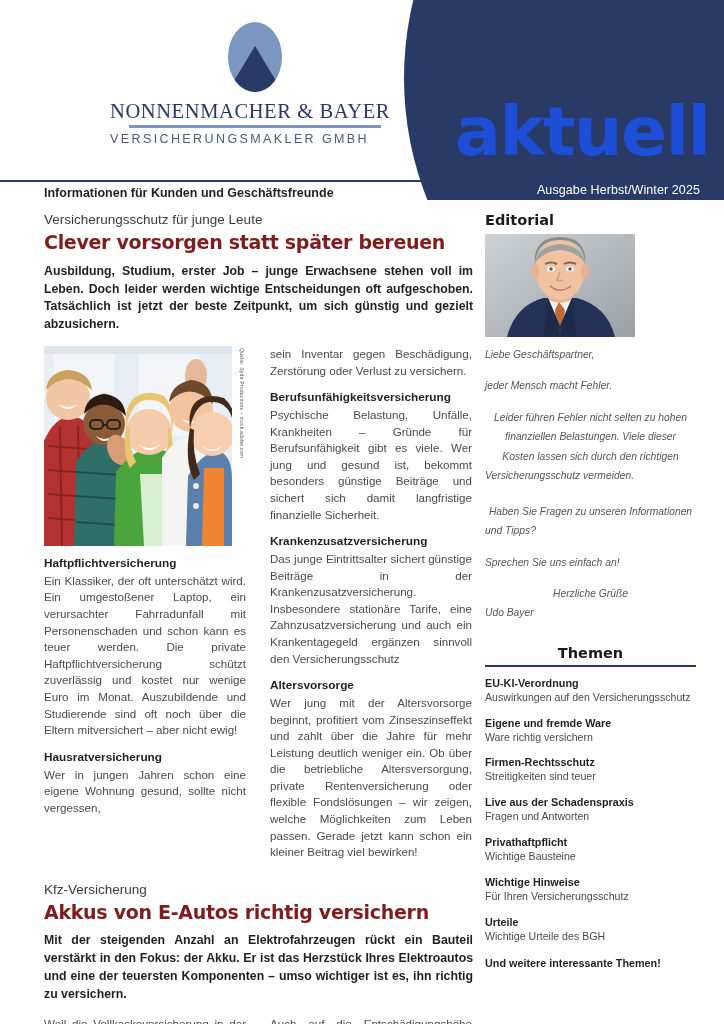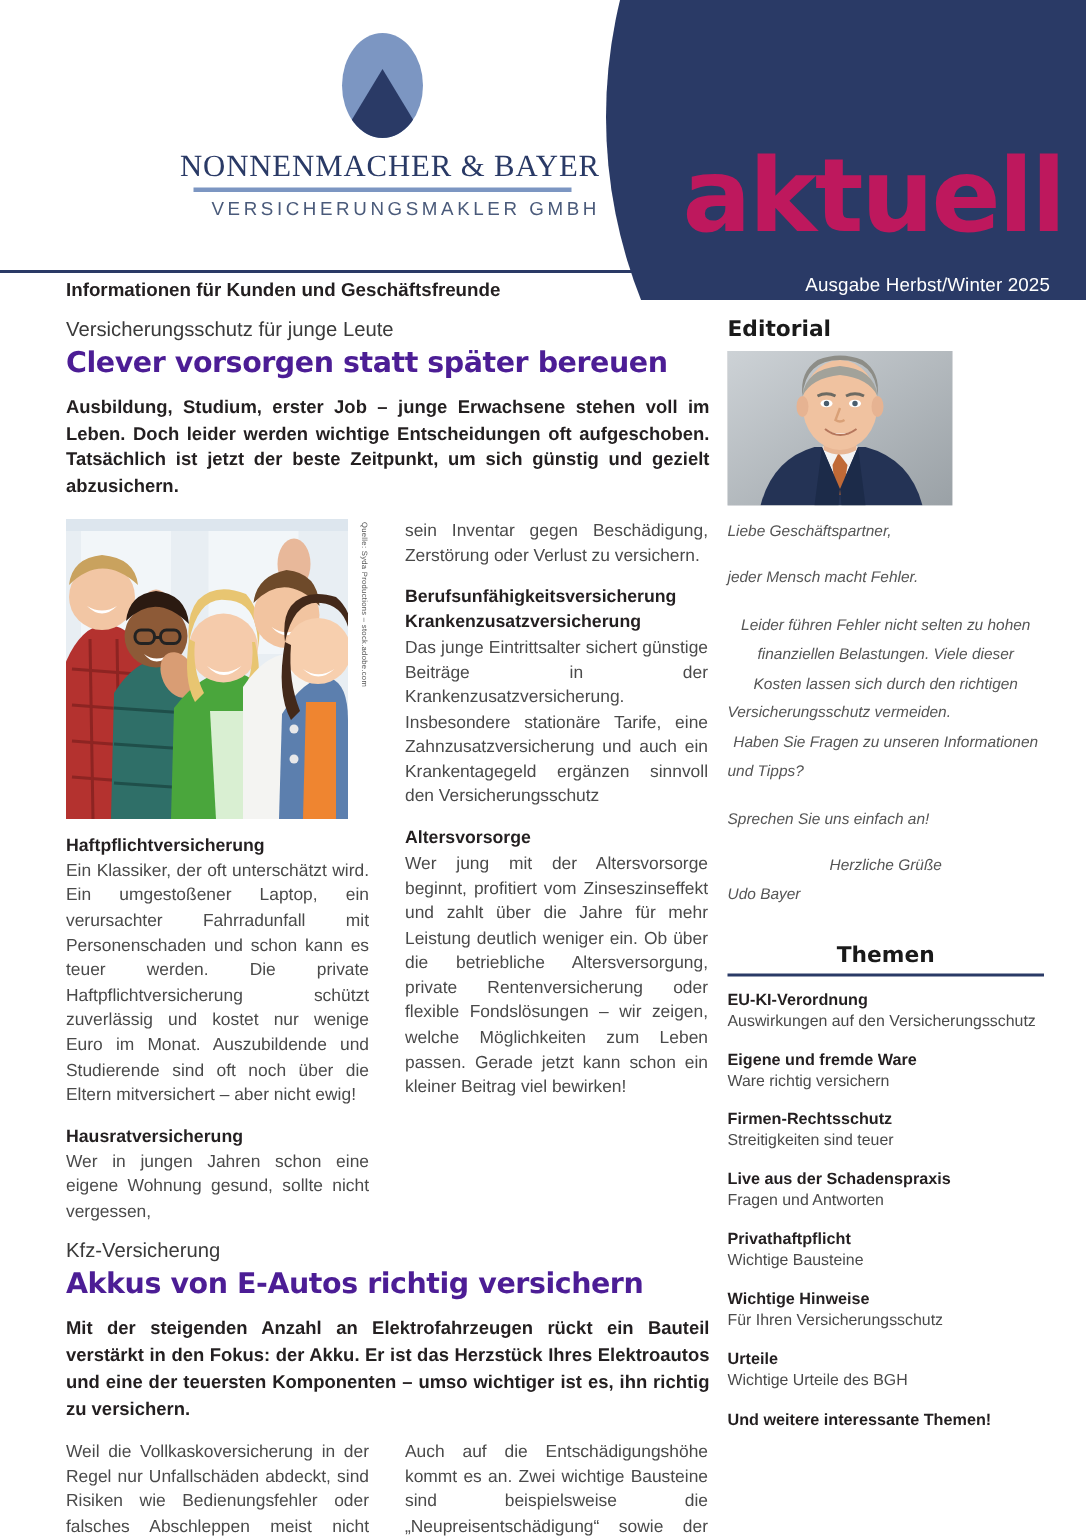--- a/index.html
+++ b/index.html
@@ -24,37 +24,37 @@
     z-index:1;
   }
   .banner-block{
     position:absolute;
     left:640px;top:-10px;width:120px;height:210px;
     background:#2a3a66;z-index:1;
   }
   .banner-text{
     position:absolute;z-index:3;
     left:455px;top:98px;
-    color:#be185d;
+    color:#1d4ed8;
     font-size:68px;
     font-weight:bold;
     letter-spacing:-1.5px;
     line-height:1;
     font-family:"DejaVu Sans", sans-serif;
   }
   .banner-issue{
     position:absolute;z-index:3;
     right:24px;top:183px;
     color:#ffffff;
     font-size:12.5px;font-weight:normal;
     letter-spacing:.1px;
   }
 
   
-  .logo-wrap{position:absolute;left:110px;top:22px;width:290px;z-index:2;text-align:right;}
+  .logo-wrap{position:absolute;left:110px;top:22px;width:290px;z-index:2;text-align:left;}
   .logo-mark{position:relative;width:66px;height:72px;margin:0 auto 6px auto;}
   .logo-circle{
     position:absolute;left:6px;top:0;width:54px;height:70px;
     background:#7c96c2;border-radius:50%;
   }
   .logo-tri{
     position:absolute;left:0;top:0;width:66px;height:72px;
     overflow:hidden;
   }
   .logo-tri svg{display:block;}
@@ -81,21 +81,21 @@
 
   
   .content{
     position:absolute;top:212px;left:0;width:724px;height:812px;
   }
   .left-col{position:absolute;left:44px;top:0;width:429px;}
   .right-col{position:absolute;left:485px;top:0;width:211px;}
 
   
   .kicker{font-size:13.5px;color:#3a3a3a;margin:0 0 2px 0;line-height:1.25;}
-  .headline{font-size:19px;font-weight:bold;color:#4c1d95;margin:0 0 9px 0;line-height:1.2;
+  .headline{font-size:19px;font-weight:bold;color:#7f1d1d;margin:0 0 9px 0;line-height:1.2;
             font-family:"DejaVu Sans", sans-serif;letter-spacing:-.3px;}
   .lead{font-size:12.3px;font-weight:bold;color:#231f20;line-height:1.45;text-align:justify;margin:0 0 12px 0;}
 
   
   .cols{display:flex;gap:24px;}
   .col{width:202px;}
   .col p{font-size:11.6px;line-height:1.43;color:#4a4a4a;margin:0 0 11px 0;text-align:justify;}
   .col p.tight{margin-bottom:0;}
   .sub{font-size:11.8px;font-weight:bold;color:#231f20;margin:0 0 1px 0;line-height:1.35;}
 
@@ -116,21 +116,21 @@
   .side-h{
     font-size:14.5px;font-weight:bold;color:#1a1a1a;margin:0 0 6px 0;
     font-family:"DejaVu Sans", sans-serif;
   }
   .side-h.themen{margin-top:24px;margin-bottom:4px;text-align:center;}
   .side-rule{height:2px;background:#2a3a66;width:211px;margin:0 0 9px 0;}
   .editor-photo{width:150px;height:103px;overflow:hidden;margin:0 0 10px 0;background:#b9bec2;}
   .editor-photo svg{display:block;}
   .edi{font-size:10.3px;font-style:italic;color:#555;line-height:1.5;margin:0 0 16px 0;}
   .edi.grp{margin-bottom:4px;text-align:center;}
-  .edi.grp2{margin-bottom:4px;}
+  .edi.grp2{margin-bottom:20px;}
   .topic{margin:0 0 11px 0;}
   .topic-t{font-size:10.8px;font-weight:bold;color:#231f20;line-height:1.3;margin:0 0 1px 0;}
   .topic-d{font-size:10.6px;color:#4a4a4a;line-height:1.3;margin:0;}
   .topic-final{font-size:10.8px;font-weight:bold;color:#231f20;margin-top:14px;}
 </style>
 </head>
 <body>
 
 <div class="page">
 
@@ -238,20 +238,21 @@
             <p>Ein Klassiker, der oft unterschätzt wird. Ein umgestoßener Laptop, ein verursachter Fahrradunfall mit Personenschaden und schon kann es teuer werden. Die private Haftpflichtversicherung schützt zuverlässig und kostet nur wenige Euro im Monat. Auszubildende und Studierende sind oft noch über die Eltern mitversichert – aber nicht ewig!</p>
 
             <div class="sub">Hausratversicherung</div>
             <p class="tight">Wer in jungen Jahren schon eine eigene Wohnung gesund, sollte nicht vergessen,</p>
           </div>
 
           <div class="col">
             <p>sein Inventar gegen Beschädigung, Zerstörung oder Verlust zu versichern.</p>
 
             <div class="sub">Berufsunfähigkeitsversicherung</div>
+            <p>Psychische Belastung, Unfälle, Krankheiten – Gründe für Berufsunfähigkeit gibt es viele. Wer jung und gesund ist, bekommt besonders günstige Beiträge und sichert sich damit langfristige finanzielle Sicherheit.</p>
 
             <div class="sub">Krankenzusatzversicherung</div>
             <p>Das junge Eintrittsalter sichert günstige Beiträge in der Krankenzusatzversicherung. Insbesondere stationäre Tarife, eine Zahnzusatzversicherung und auch ein Krankentagegeld ergänzen sinnvoll den Versicherungsschutz</p>
 
             <div class="sub">Altersvorsorge</div>
             <p>Wer jung mit der Altersvorsorge beginnt, profitiert vom Zinseszinseffekt und zahlt über die Jahre für mehr Leistung deutlich weniger ein. Ob über die betriebliche Altersversorgung, private Rentenversicherung oder flexible Fondslösungen – wir zeigen, welche Möglichkeiten zum Leben passen. Gerade jetzt kann schon ein kleiner Beitrag viel bewirken!</p>
           </div>
         </div>
       </div>
 

